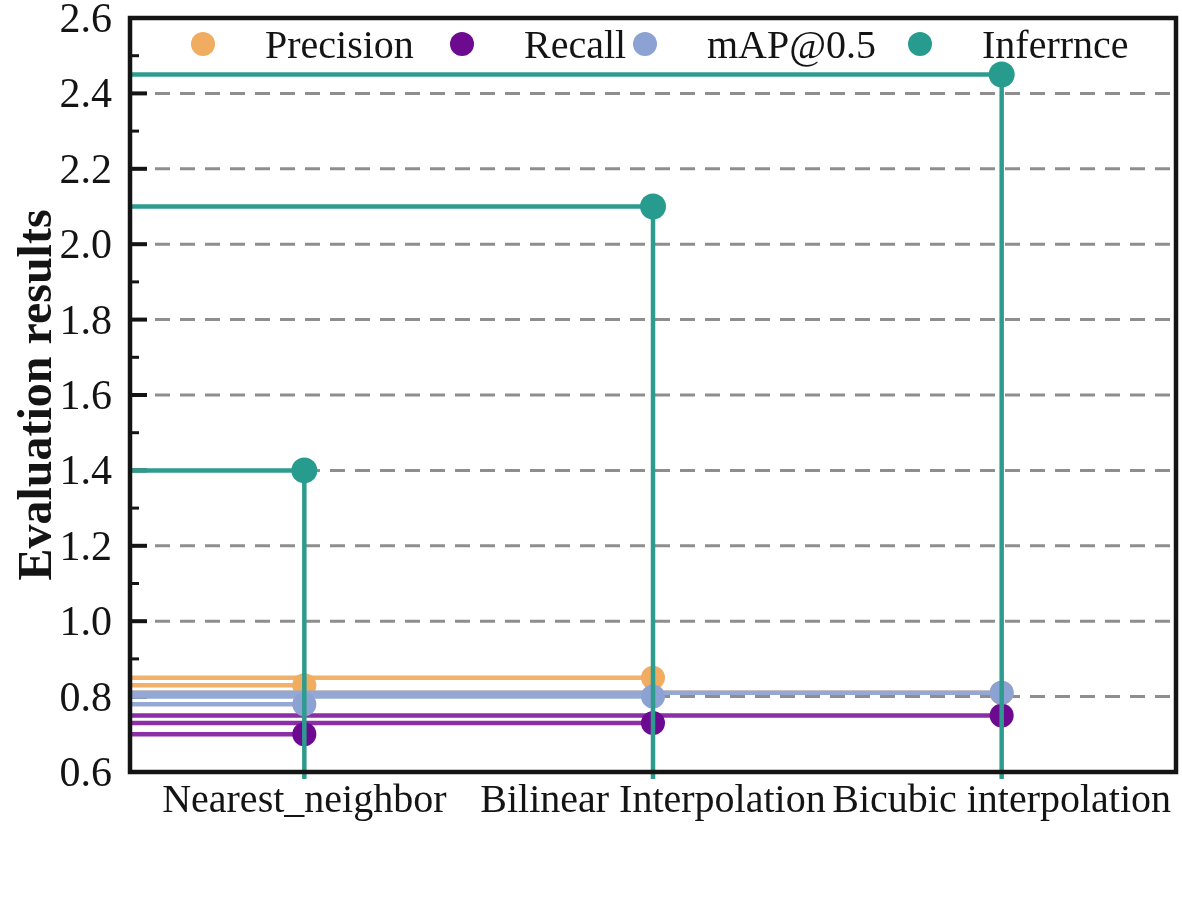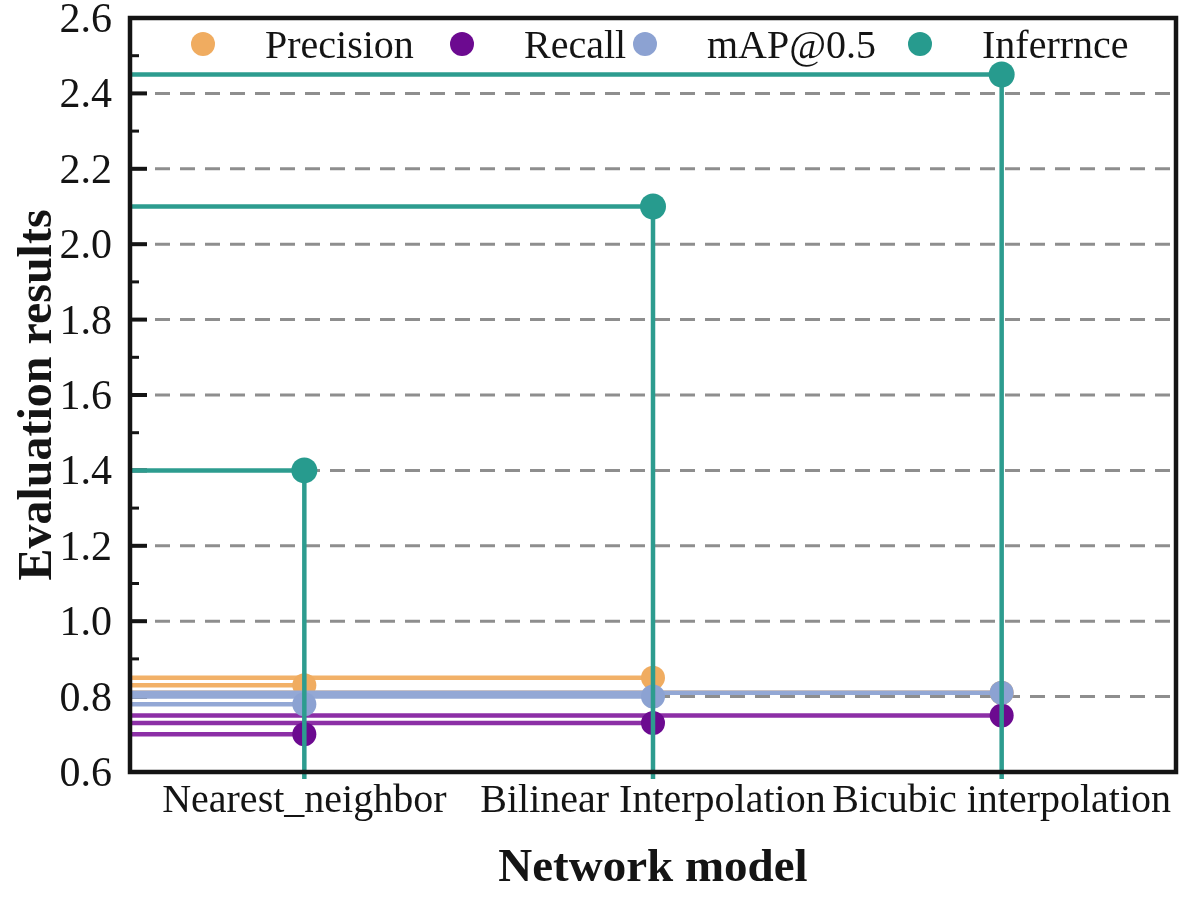--- a/index.html
+++ b/index.html
@@ -127,14 +127,13 @@
       <g>
         <circle cx="645" cy="44" r="12" fill="#8CA2D2"></circle>
         <text x="707" y="58" class="legend-label">mAP@0.5</text>
       </g>
       <g>
         <circle cx="920" cy="44" r="12" fill="#279B8E"></circle>
         <text x="982" y="58" class="legend-label">Inferrnce</text>
       </g>
     </svg>
   <div class="axis-title ylabel">Evaluation results</div>
-  <div class="axis-title xlabel">Network model</div>
 </div>
 
 </body></html>

